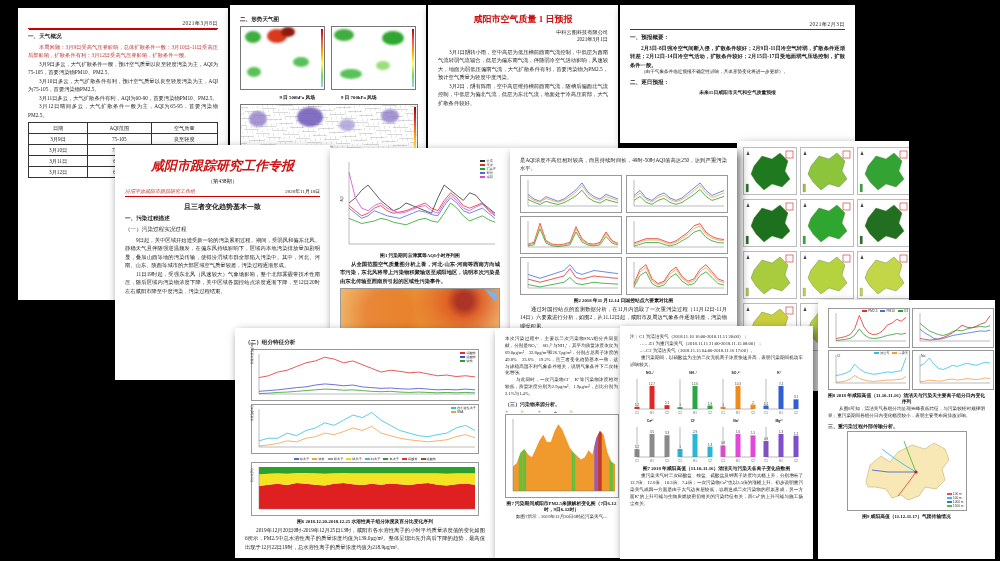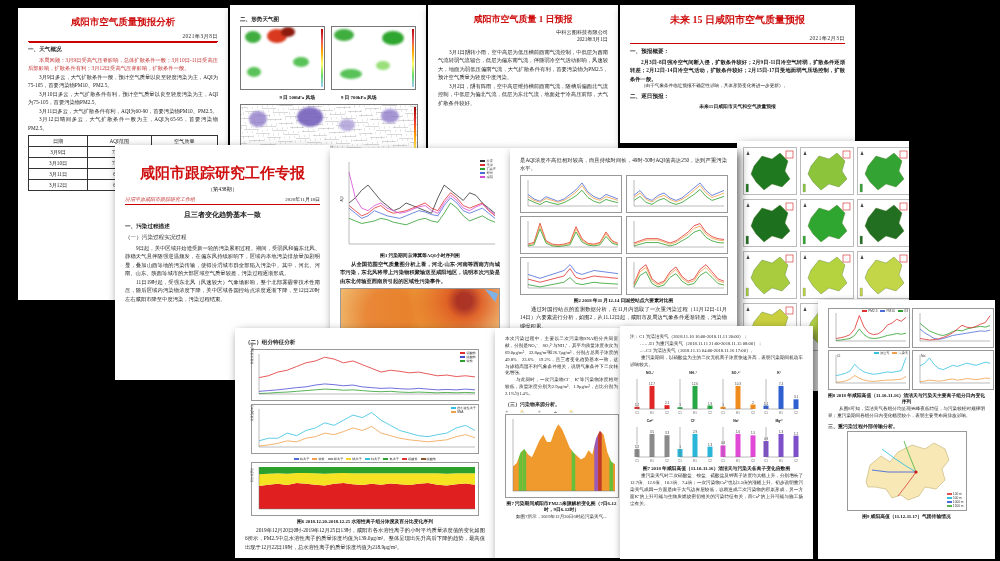--- a/index.html
+++ b/index.html
@@ -49,21 +49,20 @@
   .gg{display:grid;grid-template-columns:repeat(2,80px);gap:2px 4px;}
   .cornerlab{position:absolute;left:8px;top:2px;font-size:3.4px;color:#333;font-family:"Liberation Sans",sans-serif;}
   .sansx{font-family:"Liberation Sans",sans-serif;}
 </style>
 </head>
 <body>
 
 <div id="canvas">
 
   <div class="page pad" style="left:18px;top:8px;width:210px;height:292px;z-index:1;">
-    <div class="t-red" style="font-size:9.5px;">咸阳市空气质量预报分析</div>
     <div class="dotline">2021年3月8日</div>
     <div class="h-sec" style="color:#333;">一、天气概况</div>
     <div class="small indent redtxt">本周回顾：3月9日受高气压脊影响，总体扩散条件一般；3月10日-11日受高压后部影响，扩散条件有利；3月12日受高气压脊影响，扩散条件一般。</div>
     <div class="small indent">3月9日多云，大气扩散条件一般，预计空气质量以良至轻度污染为主，AQI为75-105，首要污染物PM10、PM2.5。</div>
     <div class="small indent">3月10日多云，大气扩散条件有利，预计空气质量以良至轻度污染为主，AQI为75-105，首要污染物PM2.5。</div>
     <div class="small indent">3月11日多云，大气扩散条件有利，AQI为60-90，首要污染物PM10、PM2.5。</div>
     <div class="small indent">3月12日晴间多云，大气扩散条件一般为主，AQI为65-95，首要污染物PM2.5。</div>
     <table class="fc" style="margin-top:3px;">
       <tbody>
           <tr>
@@ -129,21 +128,20 @@
 
   <div class="page pad" style="left:428px;top:5px;width:190px;height:143px;z-index:1;">
     <div class="t-red" style="font-size:9px;">咸阳市空气质量 1 日预报</div>
     <div style="font-size:5.2px;text-align:right;margin-top:3px;">中科云图科技有限公司</div>
     <div style="font-size:5.2px;text-align:right;">2021年3月1日</div>
     <div class="small indent" style="margin-top:5px;">3月1日阴转小雨，空中高层为低压槽前西南气流控制，中低层为西南气流转弱气流辐合，低层为偏东南气流，伴随弱冷空气活动影响，风速较大，地面为弱低压偏南气流，大气扩散条件有利，首要污染物为PM2.5，预计空气质量为轻度中度污染。</div>
     <div class="small indent">3月2日，阴有阵雨，空中高层维持槽前西南气流，随槽后偏西北气流控制，中低层为偏北气流，低层为东北气流，地面处于冷高压前部，大气扩散条件较好。</div>
   </div>
 
   <div class="page pad" style="left:620px;top:5px;width:235px;height:138px;z-index:1;">
-    <div class="t-red" style="font-size:10px;">未来 15 日咸阳市空气质量预报</div>
     <div class="dotline" style="border-bottom:1.6px solid #c00;box-shadow:none;margin-top:8px;">2021年2月3日</div>
     <div class="h-sec">一、预报概要：</div>
     <div class="small indent" style="font-weight:bold;">2月3日-8日强冷空气间断入侵，扩散条件较好；2月9日-11日冷空气转弱，扩散条件逐渐转差；2月12日-14日冷空气活动，扩散条件较好；2月15日-17日受地面弱气压场控制，扩散条件一般。</div>
     <div class="xsmall indent">（由于气象条件临近预报不确定性影响，具体形势变化将进一步更新）。</div>
     <div class="h-sec">二、逐日预报：</div>
     <div style="font-size:4.8px;font-weight:bold;text-align:center;">未来15日咸阳市天气和空气质量预报</div>
   </div>
 
   <div class="page" style="left:737px;top:141px;width:172px;height:250px;z-index:2;">
     <div class="mapsgrid">
@@ -216,21 +214,21 @@
         <div class="mapcard"><svg width="52" height="46" viewBox="0 0 52 46">
             <path d="M10,18 L18,8 L28,11 L36,5 L44,13 L41,23 L46,31 L38,39 L28,36 L20,42 L12,34 L7,26 Z" fill="#2f9e2f" stroke="#567d3a" stroke-width="0.4"></path>
             <rect x="42" y="3" width="7" height="7" fill="none" stroke="#d02020" stroke-width="0.6"></rect>
             <path d="M4,3 L5.5,7 L2.5,7 Z" fill="#444"></path>
             <rect x="2" y="36" width="2.5" height="8" fill="#2f9e2f" stroke="#888" stroke-width="0.3"></rect>
           </svg></div>
       </div>
   </div>
 
   <div class="page pad" style="left:115px;top:145px;width:215px;height:235px;z-index:3;">
-    <div class="t-red" style="font-size:15px;margin-top:11px;">咸阳市跟踪研究工作专报</div>
+    <div class="t-red" style="font-size:13px;margin-top:4px;font-style:italic;">咸阳市跟踪研究工作专报</div>
     <div style="font-size:5.4px;text-align:center;margin-top:3px;">（第438期）</div>
     <div style="display:flex;justify-content:space-between;border-bottom:1.6px solid #c00;padding-bottom:2px;margin-top:3px;">
       <span class="redtxt" style="font-size:5px;font-style:italic;">汾渭平原咸阳市跟踪研究工作组</span>
       <span style="font-size:5px;">2020年11月18日</span>
     </div>
     <div style="font-size:7px;font-weight:bold;text-align:center;margin:5px 0 2px;">且三者变化趋势基本一致</div>
     <div class="h-sec">一、污染过程描述</div>
     <div class="h-sec" style="font-weight:normal;">（一）污染过程实况过程</div>
     <div class="small indent">9日起，关中区域开始遭受新一轮的污染累积过程。期间，受弱风和偏东北风、静稳天气且伴随强逆温频发，在偏东风持续影响下，区域内本地污染排放量加剧明显，叠加山西等地的污染传输，使得汾渭城市群全部陷入污染中。其中，河北、河南、山东、陕西等城市的大部区域空气质量较差，污染过程逐渐形成。</div>
     <div class="small indent">11日19时起，受强东北风（风速较大）气象场影响，整个北部雾霾带技术性南压，随后区域内污染物浓度下降，关中区域各国控站点浓度逐渐下降，至12日20时左右咸阳市降至中度污染，污染过程结束。</div>

